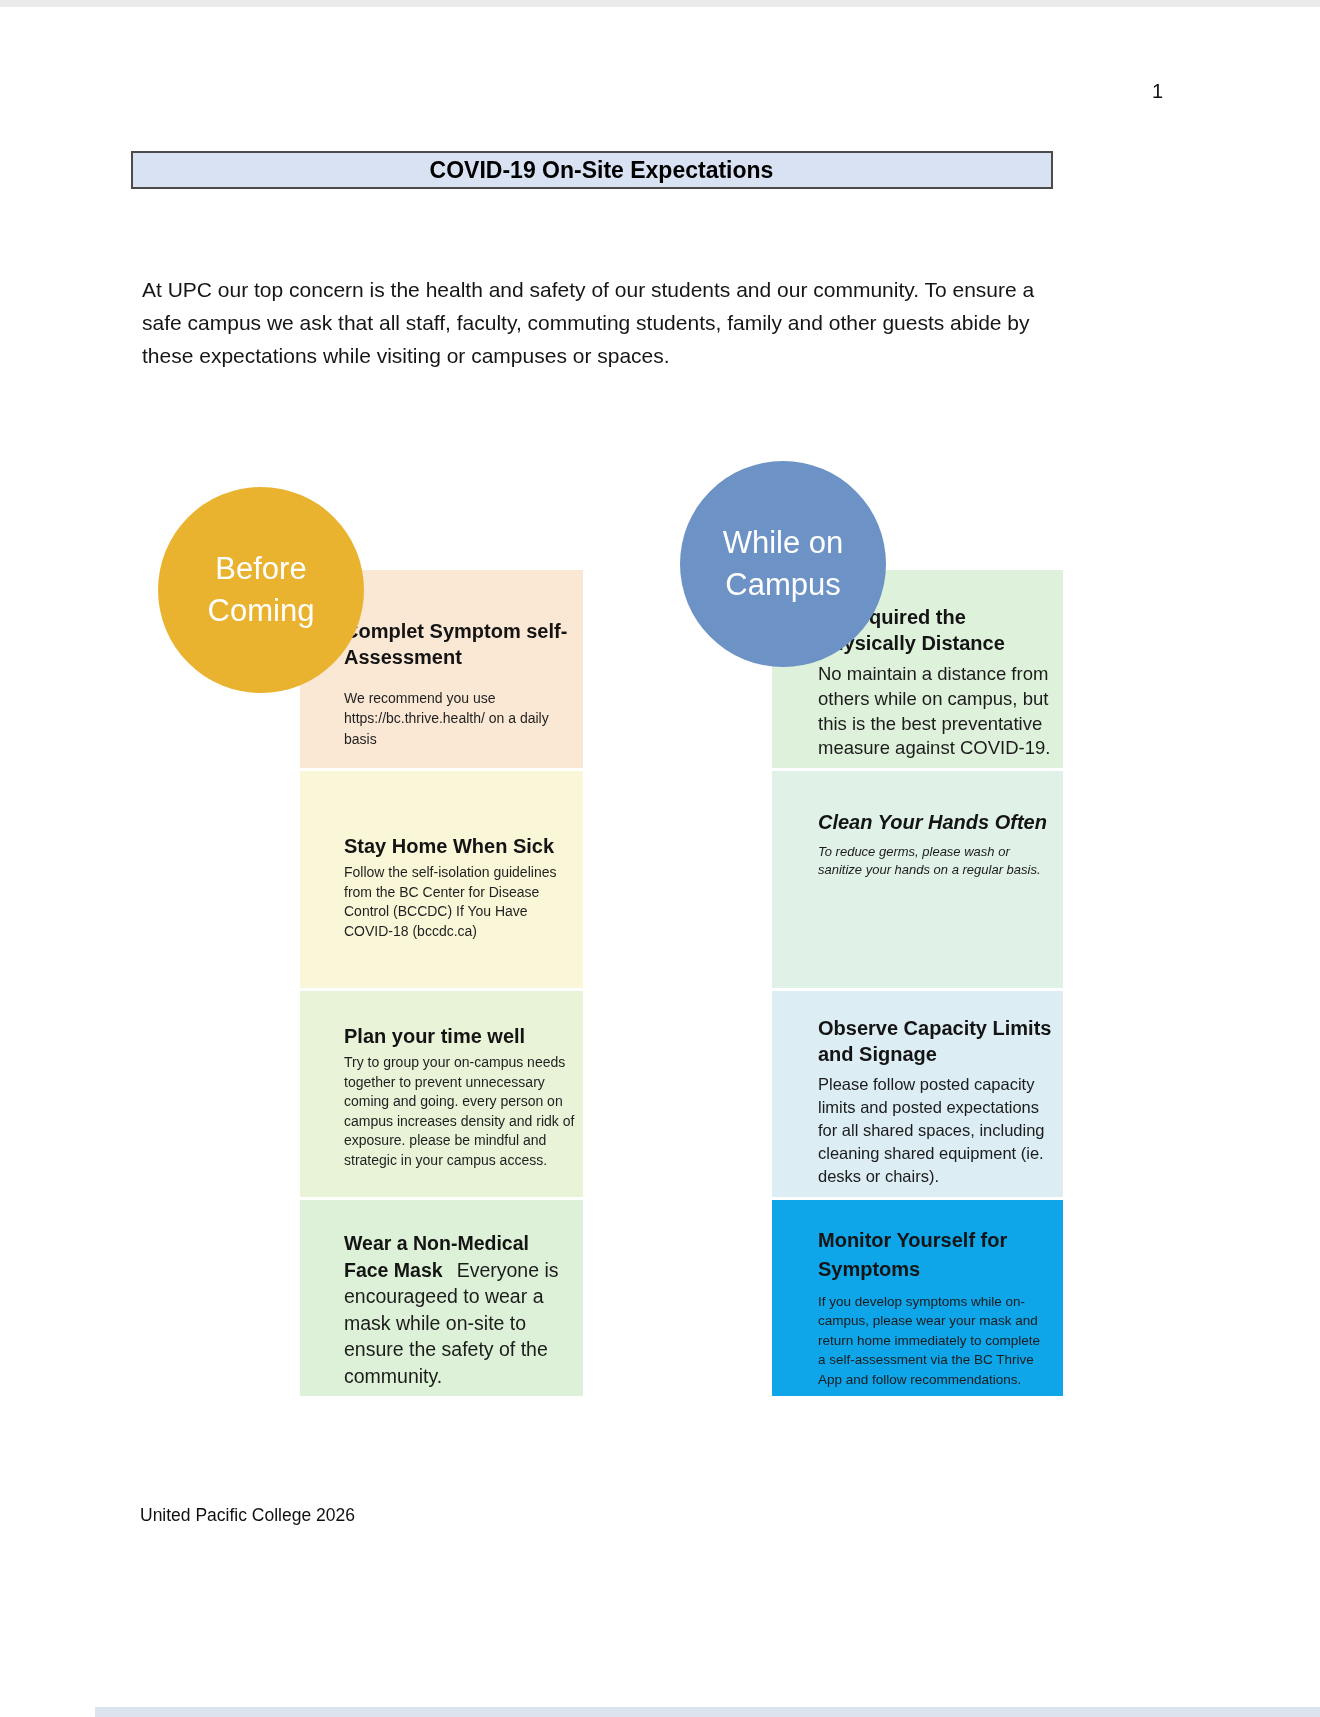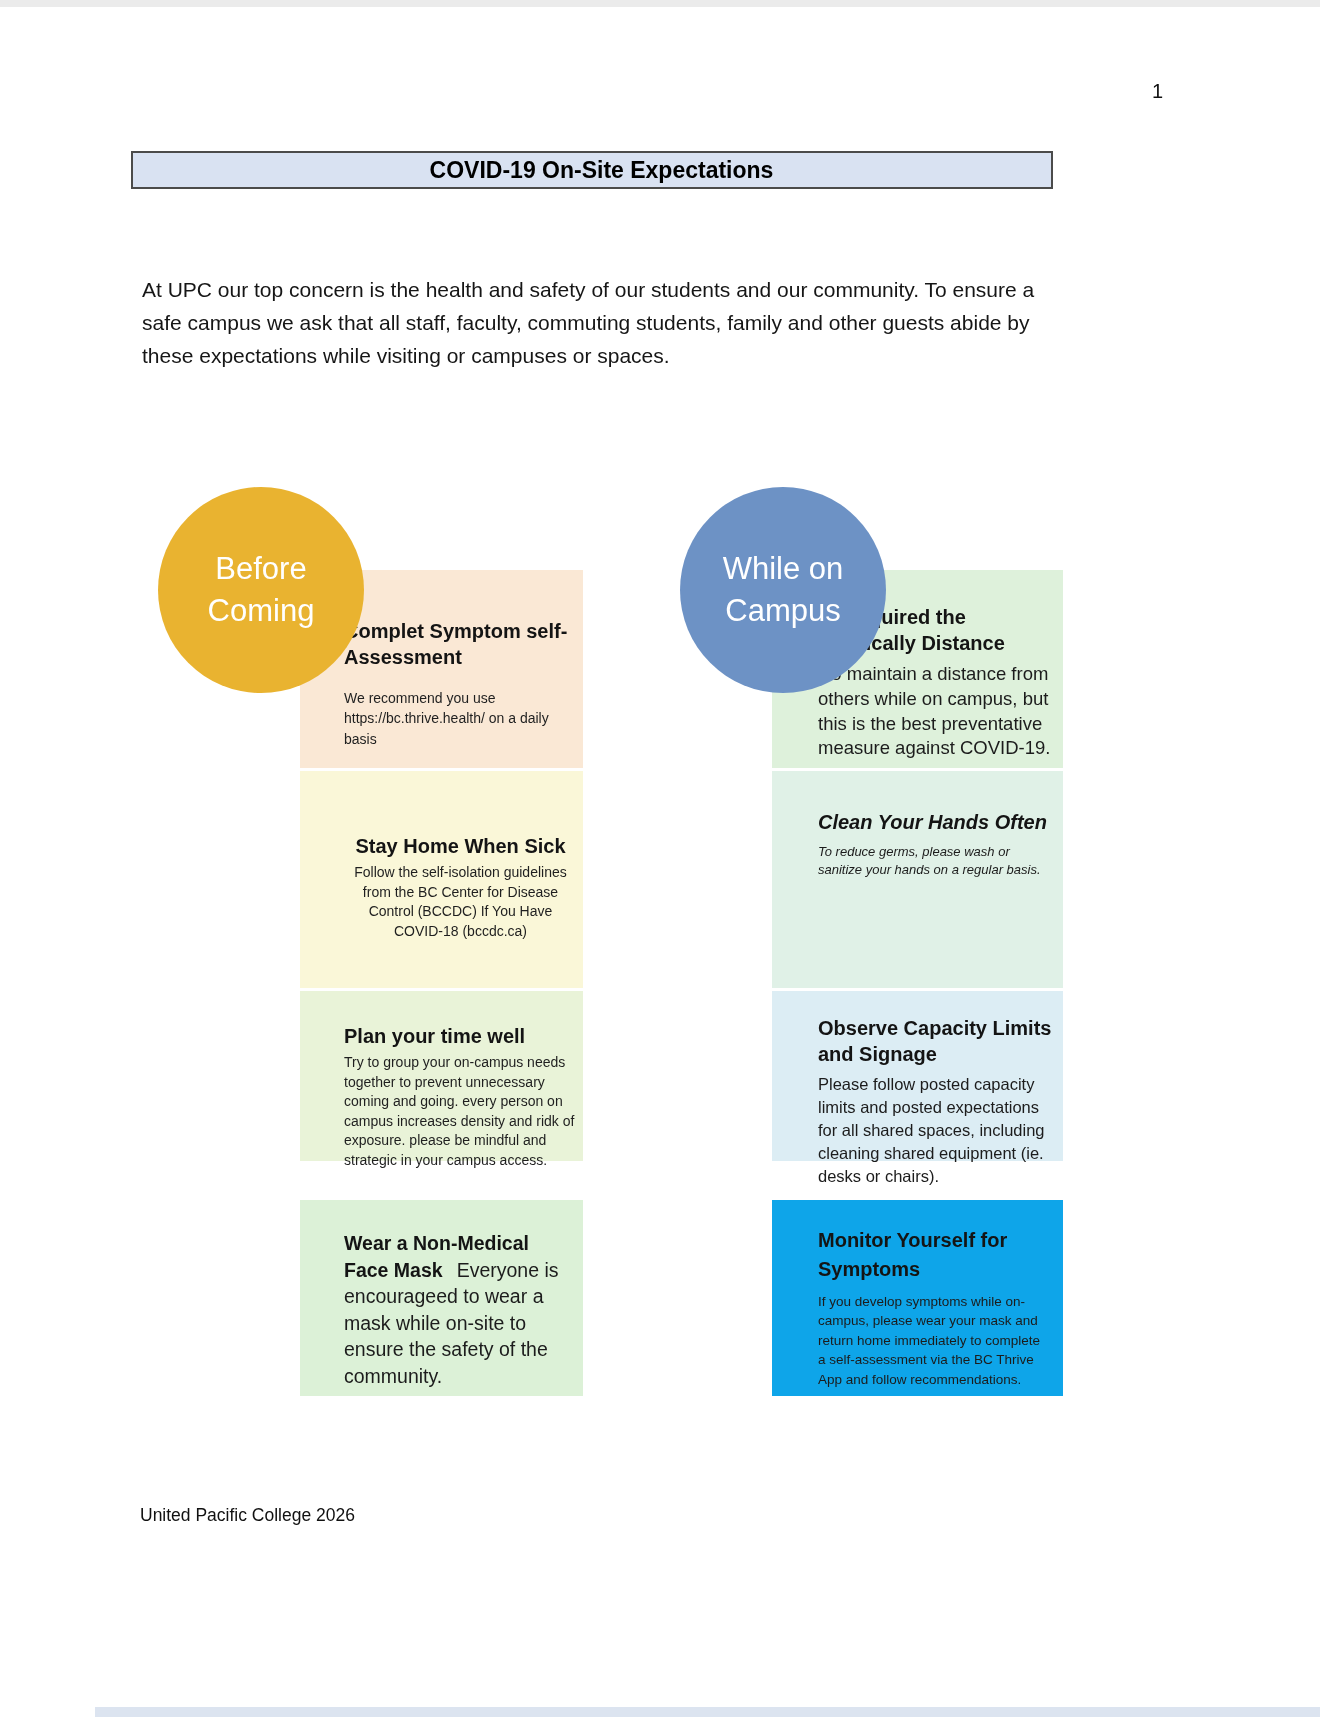--- a/index.html
+++ b/index.html
@@ -24,32 +24,32 @@
     position:absolute;left:142px;top:252px;width:928px;
     font-size:21px;line-height:1.58;color:#161616;
   }
   .circle{
     position:absolute;width:206px;height:206px;border-radius:50%;
     display:flex;align-items:center;justify-content:center;text-align:center;
     color:#ffffff;font-size:31px;line-height:1.35;z-index:5;
   }
   .circle .lbl{width:165px;}
   .circle.before{left:158px;top:487px;background:#e9b330;}
-  .circle.campus{left:680px;top:487px;background:#6d92c5;}
+  .circle.campus{left:680px;top:461px;background:#6d92c5;}
   .card{position:absolute;box-sizing:border-box;z-index:1;}
   
   .lc{left:300px;width:283px;padding-left:44px;padding-right:6px;}
   
   .rc{left:772px;width:291px;padding-left:46px;padding-right:8px;}
   .r1{top:570px;height:198px;}
   .r2{top:771px;height:217px;}
-  .r3{top:991px;height:170px;}
+  .r3{top:991px;height:206px;}
   .r4{top:1200px;height:196px;}
   .c1l{background:#fae8d5;padding-top:48px;}
-  .c2l{background:#faf7d8;padding-top:62px;text-align:center;}
+  .c2l{background:#faf7d8;padding-top:62px;}
   .c3l{background:#e9f3d8;padding-top:32px;}
   .c4l{background:#dcf1d7;padding-top:30px;}
   .c1r{background:#def1db;padding-top:34px;}
   .c2r{background:#e0f1e7;padding-top:38px;font-style:italic;}
   .c3r{background:#dcedf4;padding-top:24px;}
   .c4r{background:#dbe1ef;padding-top:26px;padding-right:20px;}
   .card p{margin:0;}
   .card-title{font-weight:bold;color:#141414;font-size:20px;line-height:1.3;}
   .c1l .card-title{margin-bottom:18px;}
   .c2l .card-title{margin-bottom:4px;}

